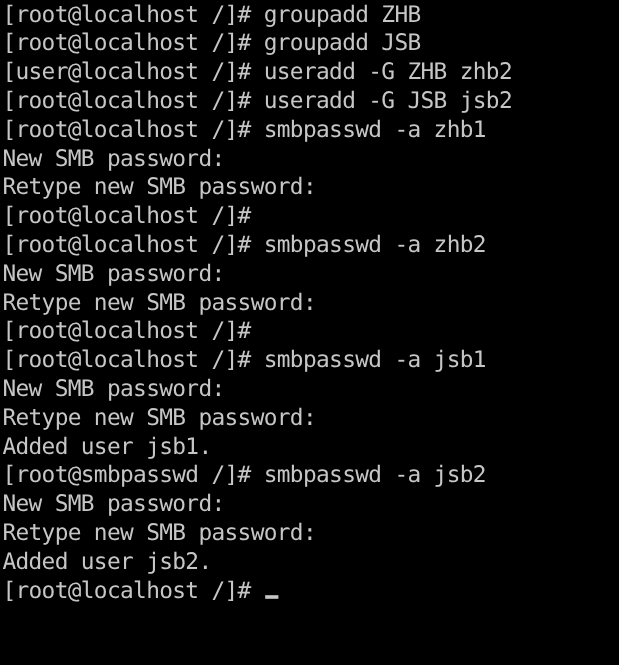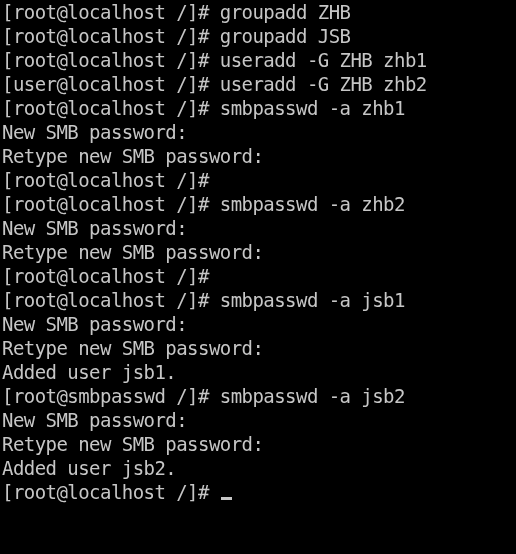--- a/index.html
+++ b/index.html
@@ -57,22 +57,22 @@
     margin-left: 1px;
   }
 </style>
 </head>
 <body>
 
 <div id="terminal" style="background: rgb(0, 0, 0); color: rgb(198, 198, 198);">
   <div id="screen">
       <div class="line"><span class="txt">[root@localhost /]# groupadd ZHB</span></div>
       <div class="line"><span class="txt">[root@localhost /]# groupadd JSB</span></div>
-      <div class="line"><span class="txt">[root@localhost /]# useradd -G ZHB zhb1</span></div>
       <div class="line"><span class="txt">[user@localhost /]# useradd -G ZHB zhb2</span></div>
+      <div class="line"><span class="txt">[root@localhost /]# useradd -G JSB jsb2</span></div>
       <div class="line"><span class="txt">[root@localhost /]# smbpasswd -a zhb1</span></div>
       <div class="line"><span class="txt">New SMB password:</span></div>
       <div class="line"><span class="txt">Retype new SMB password:</span></div>
       <div class="line"><span class="txt">[root@localhost /]#</span></div>
       <div class="line"><span class="txt">[root@localhost /]# smbpasswd -a zhb2</span></div>
       <div class="line"><span class="txt">New SMB password:</span></div>
       <div class="line"><span class="txt">Retype new SMB password:</span></div>
       <div class="line"><span class="txt">[root@localhost /]#</span></div>
       <div class="line"><span class="txt">[root@localhost /]# smbpasswd -a jsb1</span></div>
       <div class="line"><span class="txt">New SMB password:</span></div>

